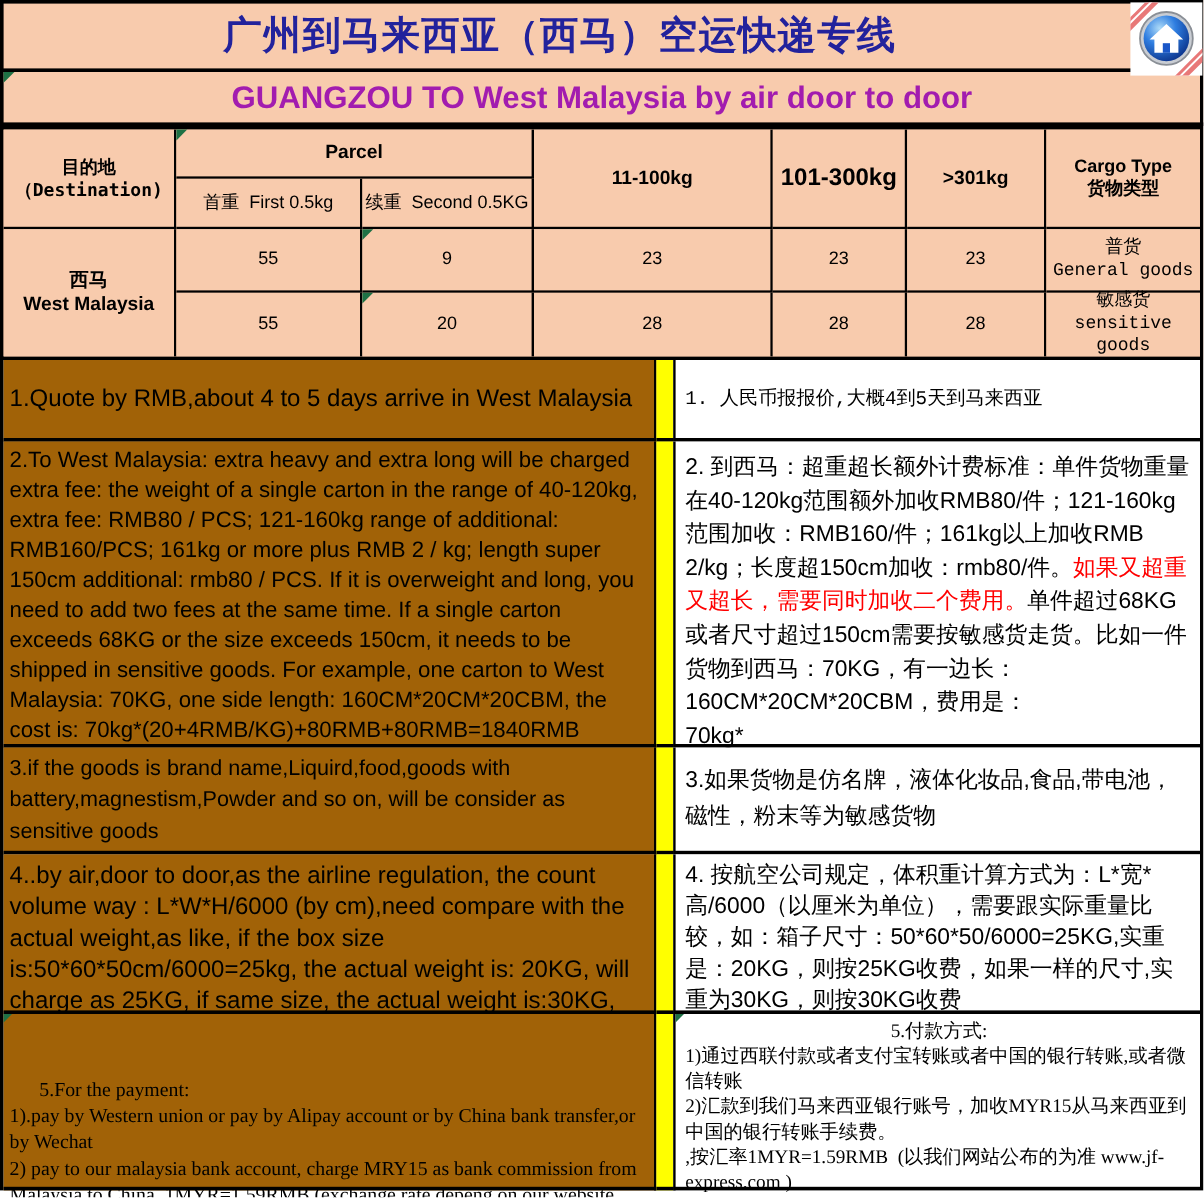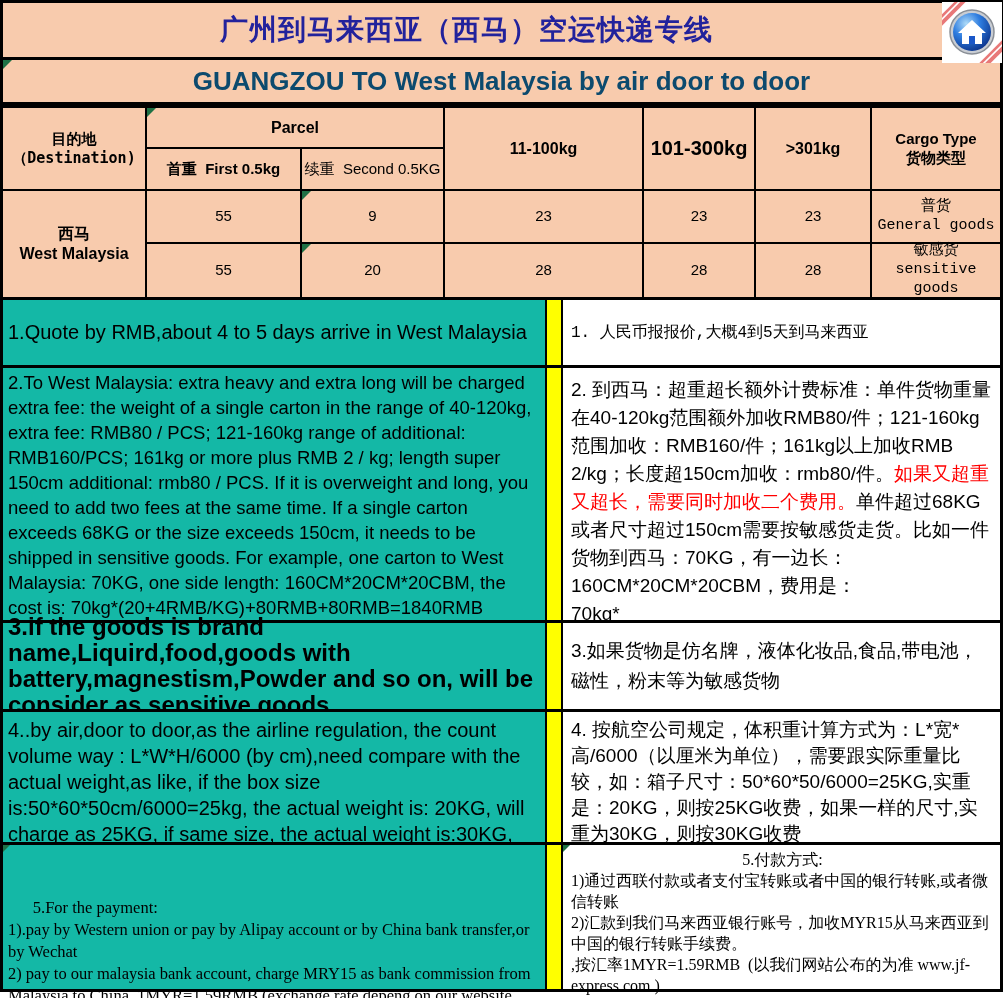--- a/index.html
+++ b/index.html
@@ -6,29 +6,29 @@
   body { background:#ffffff; font-family:"Liberation Sans", sans-serif; }
   .sheet { position:relative; width:1003px; height:998px; background:#ffffff; overflow:hidden; }
 
   
   .title-row {
     position:absolute; left:0; top:0; width:1003px; height:60px;
     background:#F8CBAD; border:3px solid #000; border-bottom:3px solid #000;
     display:flex; align-items:center; justify-content:center;
   }
   .title-cn {
-    color:#22229C; font-size:28px; font-weight:bold; letter-spacing:1px;
+    color:#22229C; font-size:32px; font-weight:bold; letter-spacing:1px;
     padding-right:70px;
   }
   .subtitle-row {
     position:absolute; left:0; top:60px; width:1003px; height:45px;
     background:#F8CBAD; border:3px solid #000; border-top:none;
     display:flex; align-items:center; justify-content:center;
   }
-  .subtitle-en { color:#0c4a6e; font-size:26px; font-weight:bold; }
+  .subtitle-en { color:#a21caf; font-size:26px; font-weight:bold; }
 
   
   .logo-box {
     position:absolute; right:1px; top:2px; width:60px; height:61px;
     background:#ffffff; z-index:5;
   }
 
   
   .rate-table {
     position:absolute; left:0; top:105px; width:1003px; height:195px;
@@ -43,21 +43,21 @@
     display:flex; align-items:center; justify-content:center;
     text-align:center; white-space:pre-wrap; line-height:1.25;
     font-size:15px; color:#000; background:#F8CBAD;
   }
   .cell.no-r { border-right:none;font-family:Liberation Mono, monospace; }
   .cell.no-b { border-bottom:none; }
   .mono { font-family:"DejaVu Sans Mono", monospace; font-weight:bold; font-size:15px; }
 
   .c-dest-h   { grid-column:1; grid-row:1 / span 2; }
   .c-parcel   { grid-column:2 / span 2; grid-row:1; font-weight:bold; font-size:16px; }
-  .c-first    { grid-column:2; grid-row:2;font-weight:bold; }
+  .c-first    { grid-column:2; grid-row:2; }
   .c-second   { grid-column:3; grid-row:2; }
   .c-w11     { grid-column:4; grid-row:1 / span 2; font-weight:bold; font-size:16px; }
   .c-w101    { grid-column:5; grid-row:1 / span 2; font-weight:bold; font-size:20px; }
   .c-w301    { grid-column:6; grid-row:1 / span 2; font-weight:bold; font-size:16px; }
   .c-cargo-h { grid-column:7; grid-row:1 / span 2; font-weight:bold; border-right:none; }
   .c-dest    { grid-column:1; grid-row:3 / span 2; font-weight:bold; font-size:16px; border-bottom:none; }
 
   
   .tri {
     position:absolute; left:0; top:0; width:0; height:0;
@@ -66,32 +66,32 @@
 
   
   .notes {
     position:absolute; left:0; top:300px; width:1003px; height:692px;
     border-left:3px solid #000; border-right:3px solid #000;
     display:grid;
     grid-template-columns:544px 14px 439px;
     grid-template-rows:68px 255px 89px 133px 147px;
     background:#ffffff;
   }
-  .nl { border-right:2px solid #000; border-bottom:3px solid #000; padding:4px 8px 4px 5px; color:#000; background:#14b8a6; }
+  .nl { border-right:2px solid #000; border-bottom:3px solid #000; padding:4px 8px 4px 5px; color:#000; background:#a16207; }
   .ng { background:#FFFF00; border-bottom:3px solid #000; position:relative; }
   .nr { border-left:2px solid #000; border-bottom:3px solid #000; padding:4px 6px 4px 8px; color:#000; background:#fff; position:relative; }
   .v-center { display:flex; align-items:center; }
   .prewrap { white-space:pre-wrap; }
 
   .n1-left  { font-size:20px; }
   .n1-right { font-size:16px;font-family:Liberation Mono, monospace; }
   .n2-left  { font-size:18.5px; line-height:25px; padding-top:2px; }
   .n2-right { font-size:19px; line-height:28px; padding-top:8px; }
   .red-text { color:#FF0000; }
-  .n3-left  { font-size:24px; line-height:26px;font-weight:bold; }
+  .n3-left  { font-size:18px; line-height:26px; }
   .n3-right { font-size:19px; line-height:30px; }
   .n4-left  { font-size:20px; line-height:26px; padding-top:5px; }
   .n4-right { font-size:19px; line-height:26px; padding-top:5px; font-weight:normal; }
   .n5-left  { font-family:"Liberation Serif", serif; font-size:16.5px; line-height:22px; padding-top:8px; }
   .n5-right { font-family:"Liberation Serif", serif; font-size:16px; line-height:21px; }
   .n5-title { text-align:center; font-family:"Liberation Serif", serif; }
 </style>
 </head>
 <body>
 

